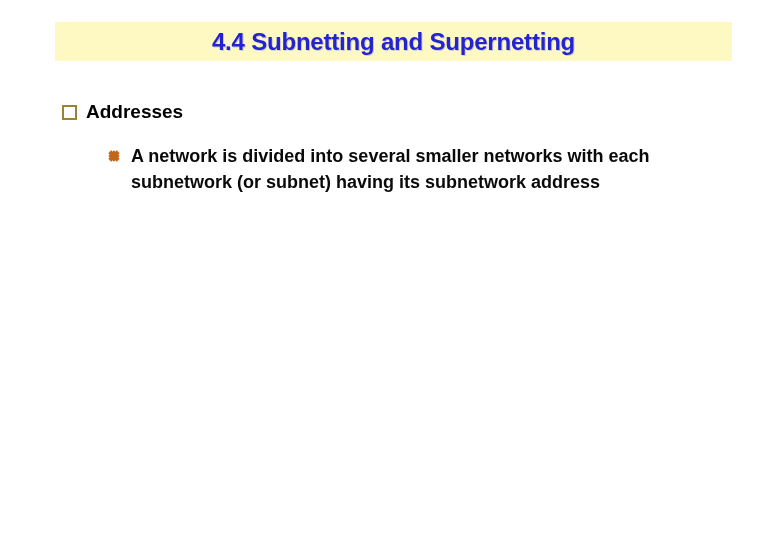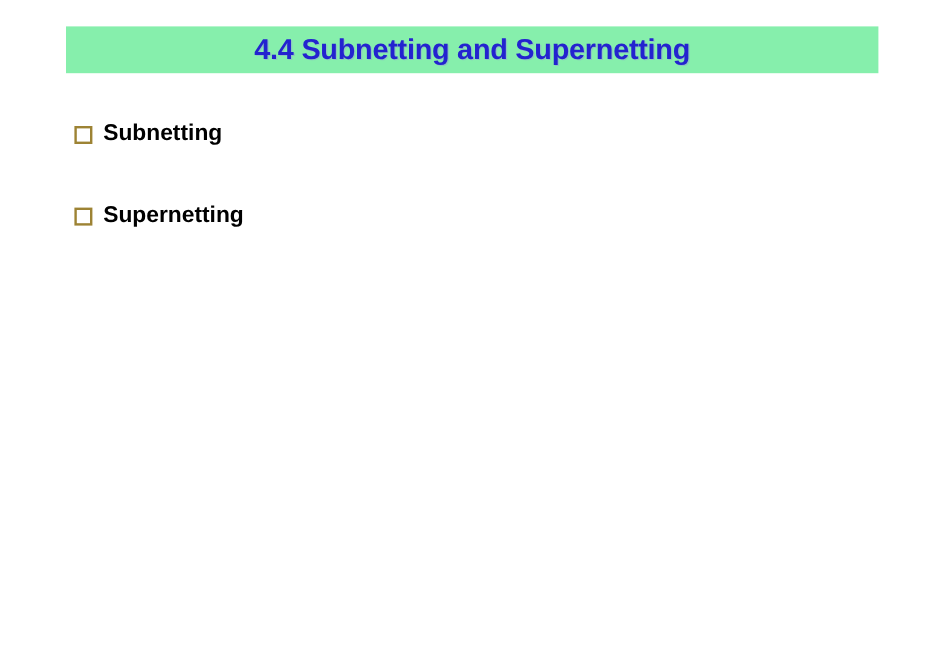--- a/index.html
+++ b/index.html
@@ -17,21 +17,21 @@
     -webkit-font-smoothing: none;
   }
 
   
   #title-bar {
     position: absolute;
     left: 55px;
     top: 22px;
     width: 677px;
     height: 39px;
-    background: #86efac;
+    background: #fef9c3;
     display: flex;
     align-items: center;
     justify-content: center;
   }
   #title-text {
     font-size: 24px;
     font-weight: bold;
     color: #2323cf;
     letter-spacing: -0.2px;
     white-space: nowrap;
@@ -115,32 +115,32 @@
 <body>
 
 <div id="title-bar">
   <span id="title-text">4.4 Subnetting and Supernetting</span>
 </div>
 
 <div id="content">
 
   <div class="lvl1">
     <span class="sq"></span>
-    <span>Subnetting</span>
+    <span>Addresses</span>
   </div>
 
   <div class="sp-a"></div>
 
+  <div class="lvl2">
+    <span class="dia"></span>
+    <span>A network is divided into several smaller networks with each subnetwork (or subnet) having its subnetwork address</span>
+  </div>
 
   <div class="sp-b"></div>
 
-  <div class="lvl1">
-    <span class="sq"></span>
-    <span>Supernetting</span>
-  </div>
 
   <div class="sp-c"></div>
 
 
   <div class="sp-d"></div>
 
 
 </div>
 
 <div id="footer">

